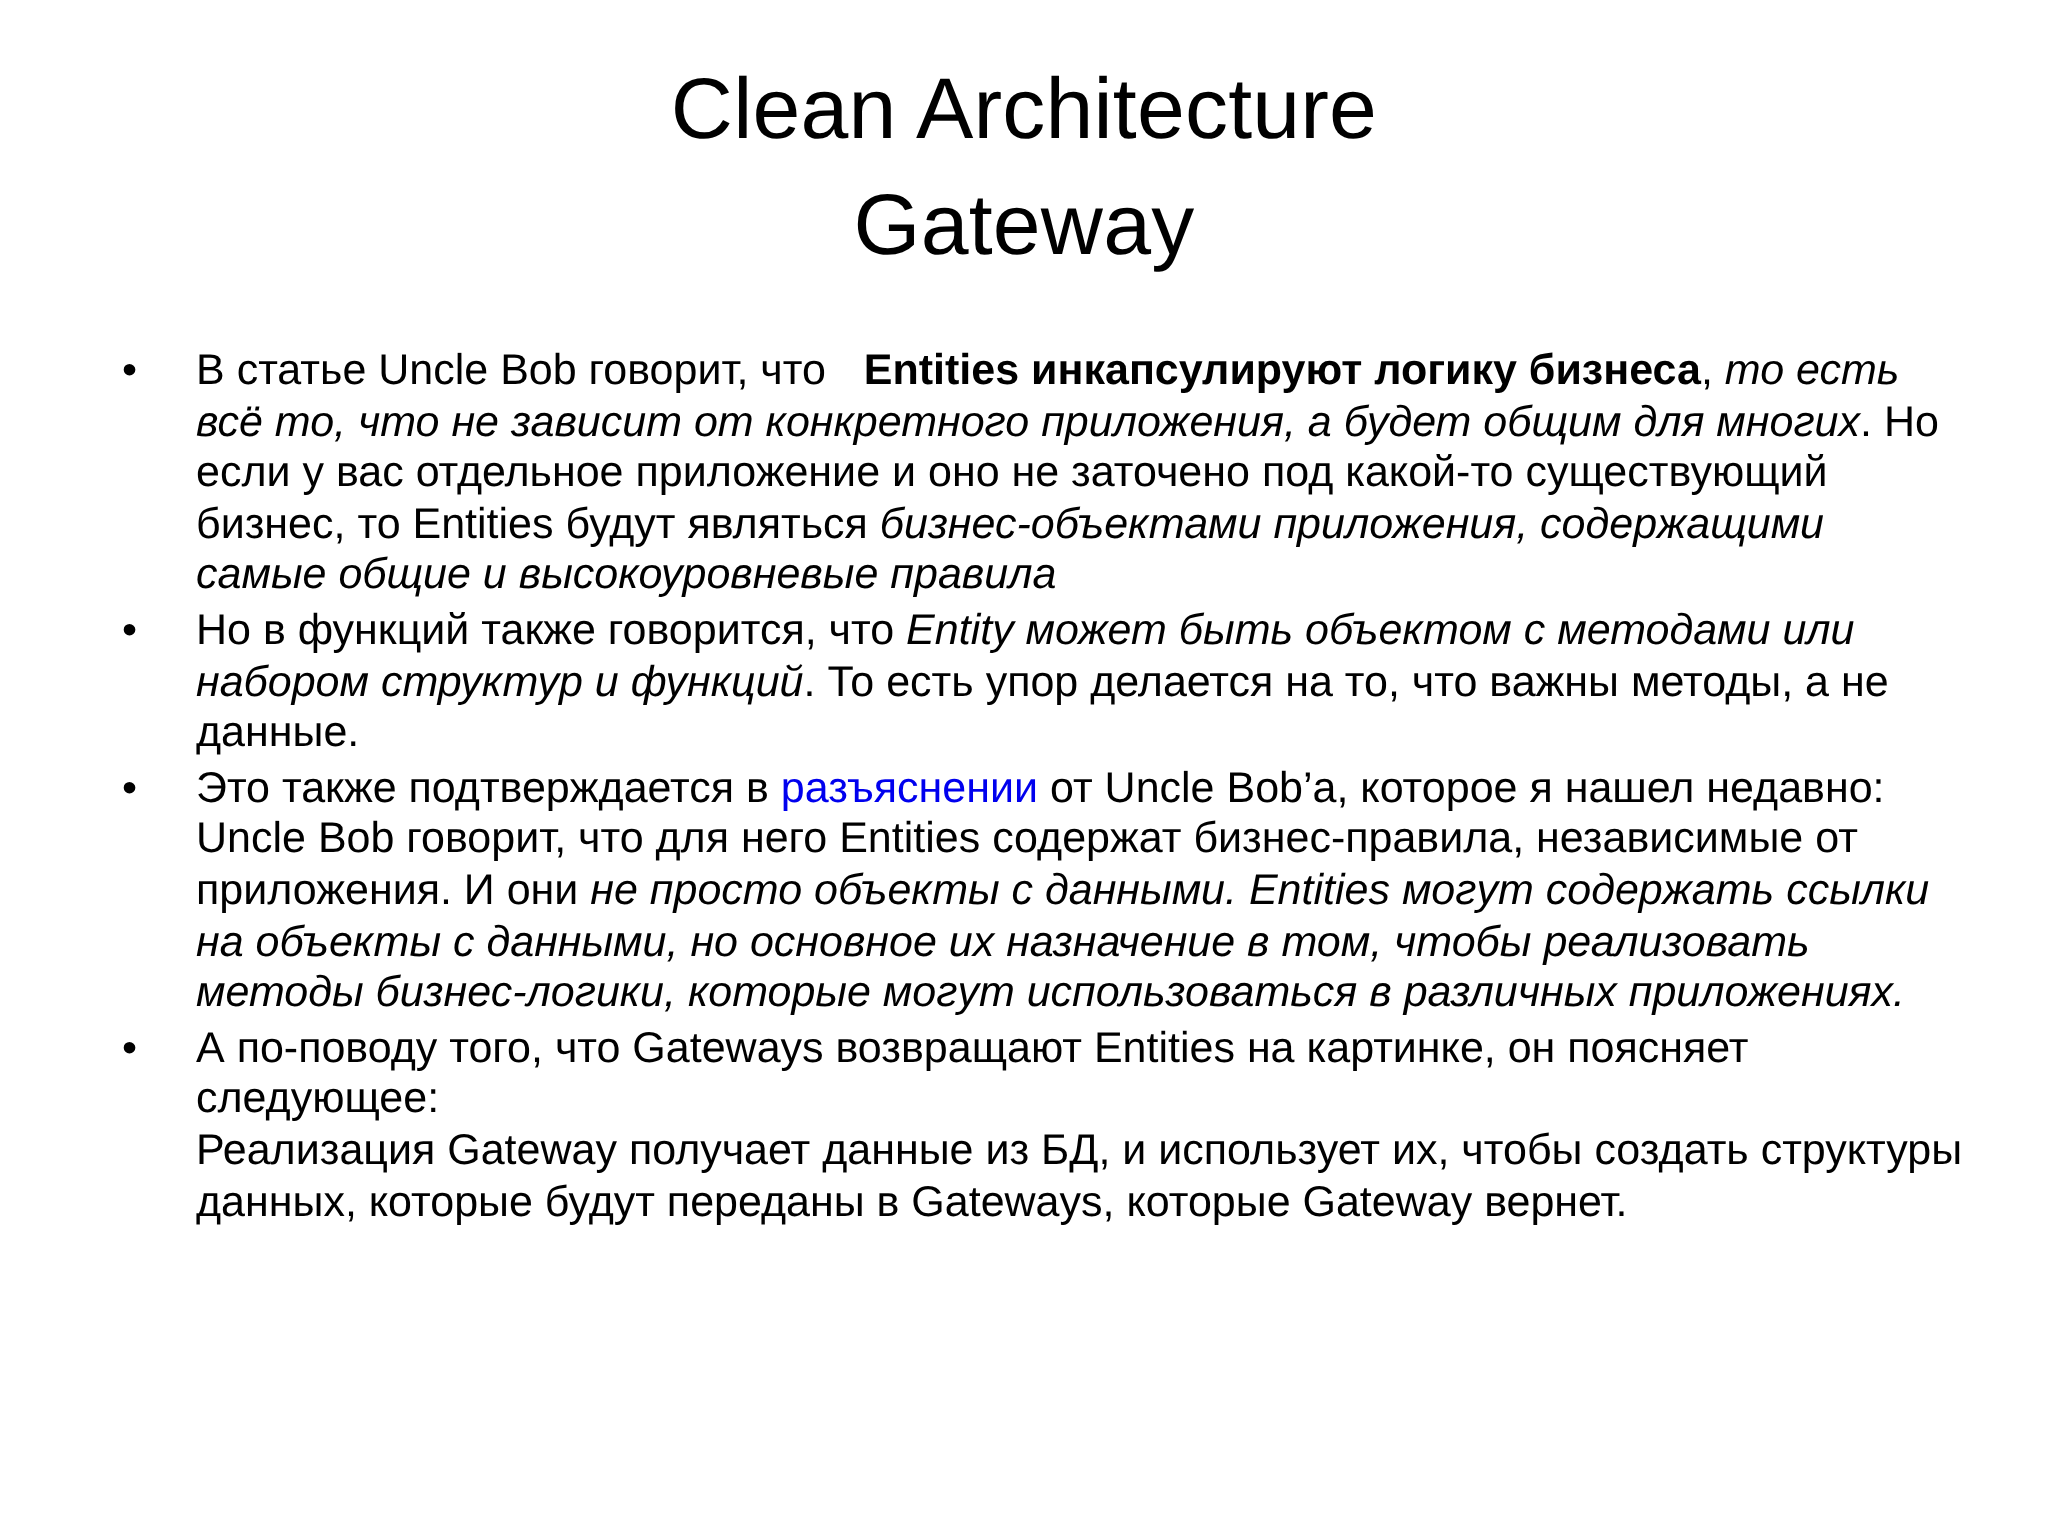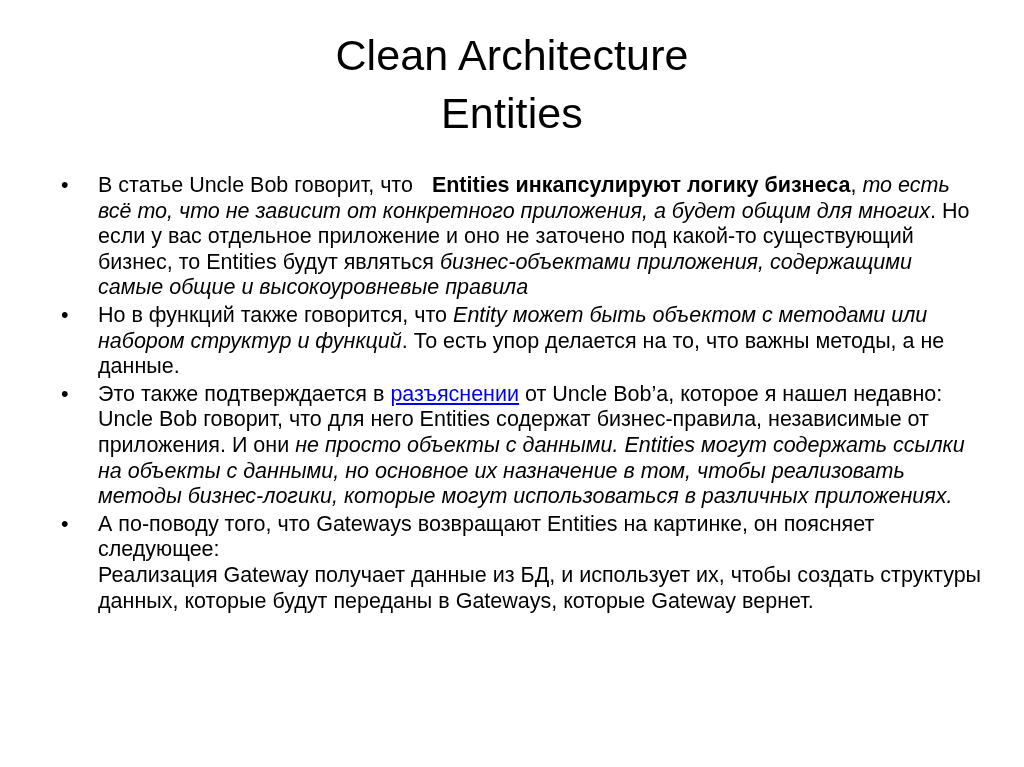--- a/index.html
+++ b/index.html
@@ -66,32 +66,31 @@
     color: #000000;
     user-select: none;
   }
   .bullet-text {
     display: block;
   }
   .b { font-weight: 700; margin-left: 13px; }
   .i { font-style: italic; }
   .lnk {
     color: #0000ee;
-    text-decoration: underline;
     cursor: pointer;
   }
 </style>
 </head>
 <body>
 
 <div class="slide">
 
   <div class="title-block">
     <div class="title-line">Clean Architecture</div>
-    <div class="title-line">Entities</div>
+    <div class="title-line">Gateway</div>
   </div>
 
   <div class="body-block" id="body-block">
 
   <div class="bullet-item">
         <span class="bullet-marker">•</span>
         <span class="bullet-text"><span>В статье Uncle Bob говорит, что </span><span class="b">Entities инкапсулируют логику бизнеса</span><span>, </span><span class="i">то есть всё то, что не зависит от конкретного приложения, а будет общим для многих</span><span>. Но если у вас отдельное приложение и оно не заточено под какой-то существующий бизнес, то Entities будут являться </span><span class="i">бизнес-объектами приложения, содержащими самые общие и высокоуровневые правила</span></span>
       </div>
       <div class="bullet-item">
         <span class="bullet-marker">•</span>

